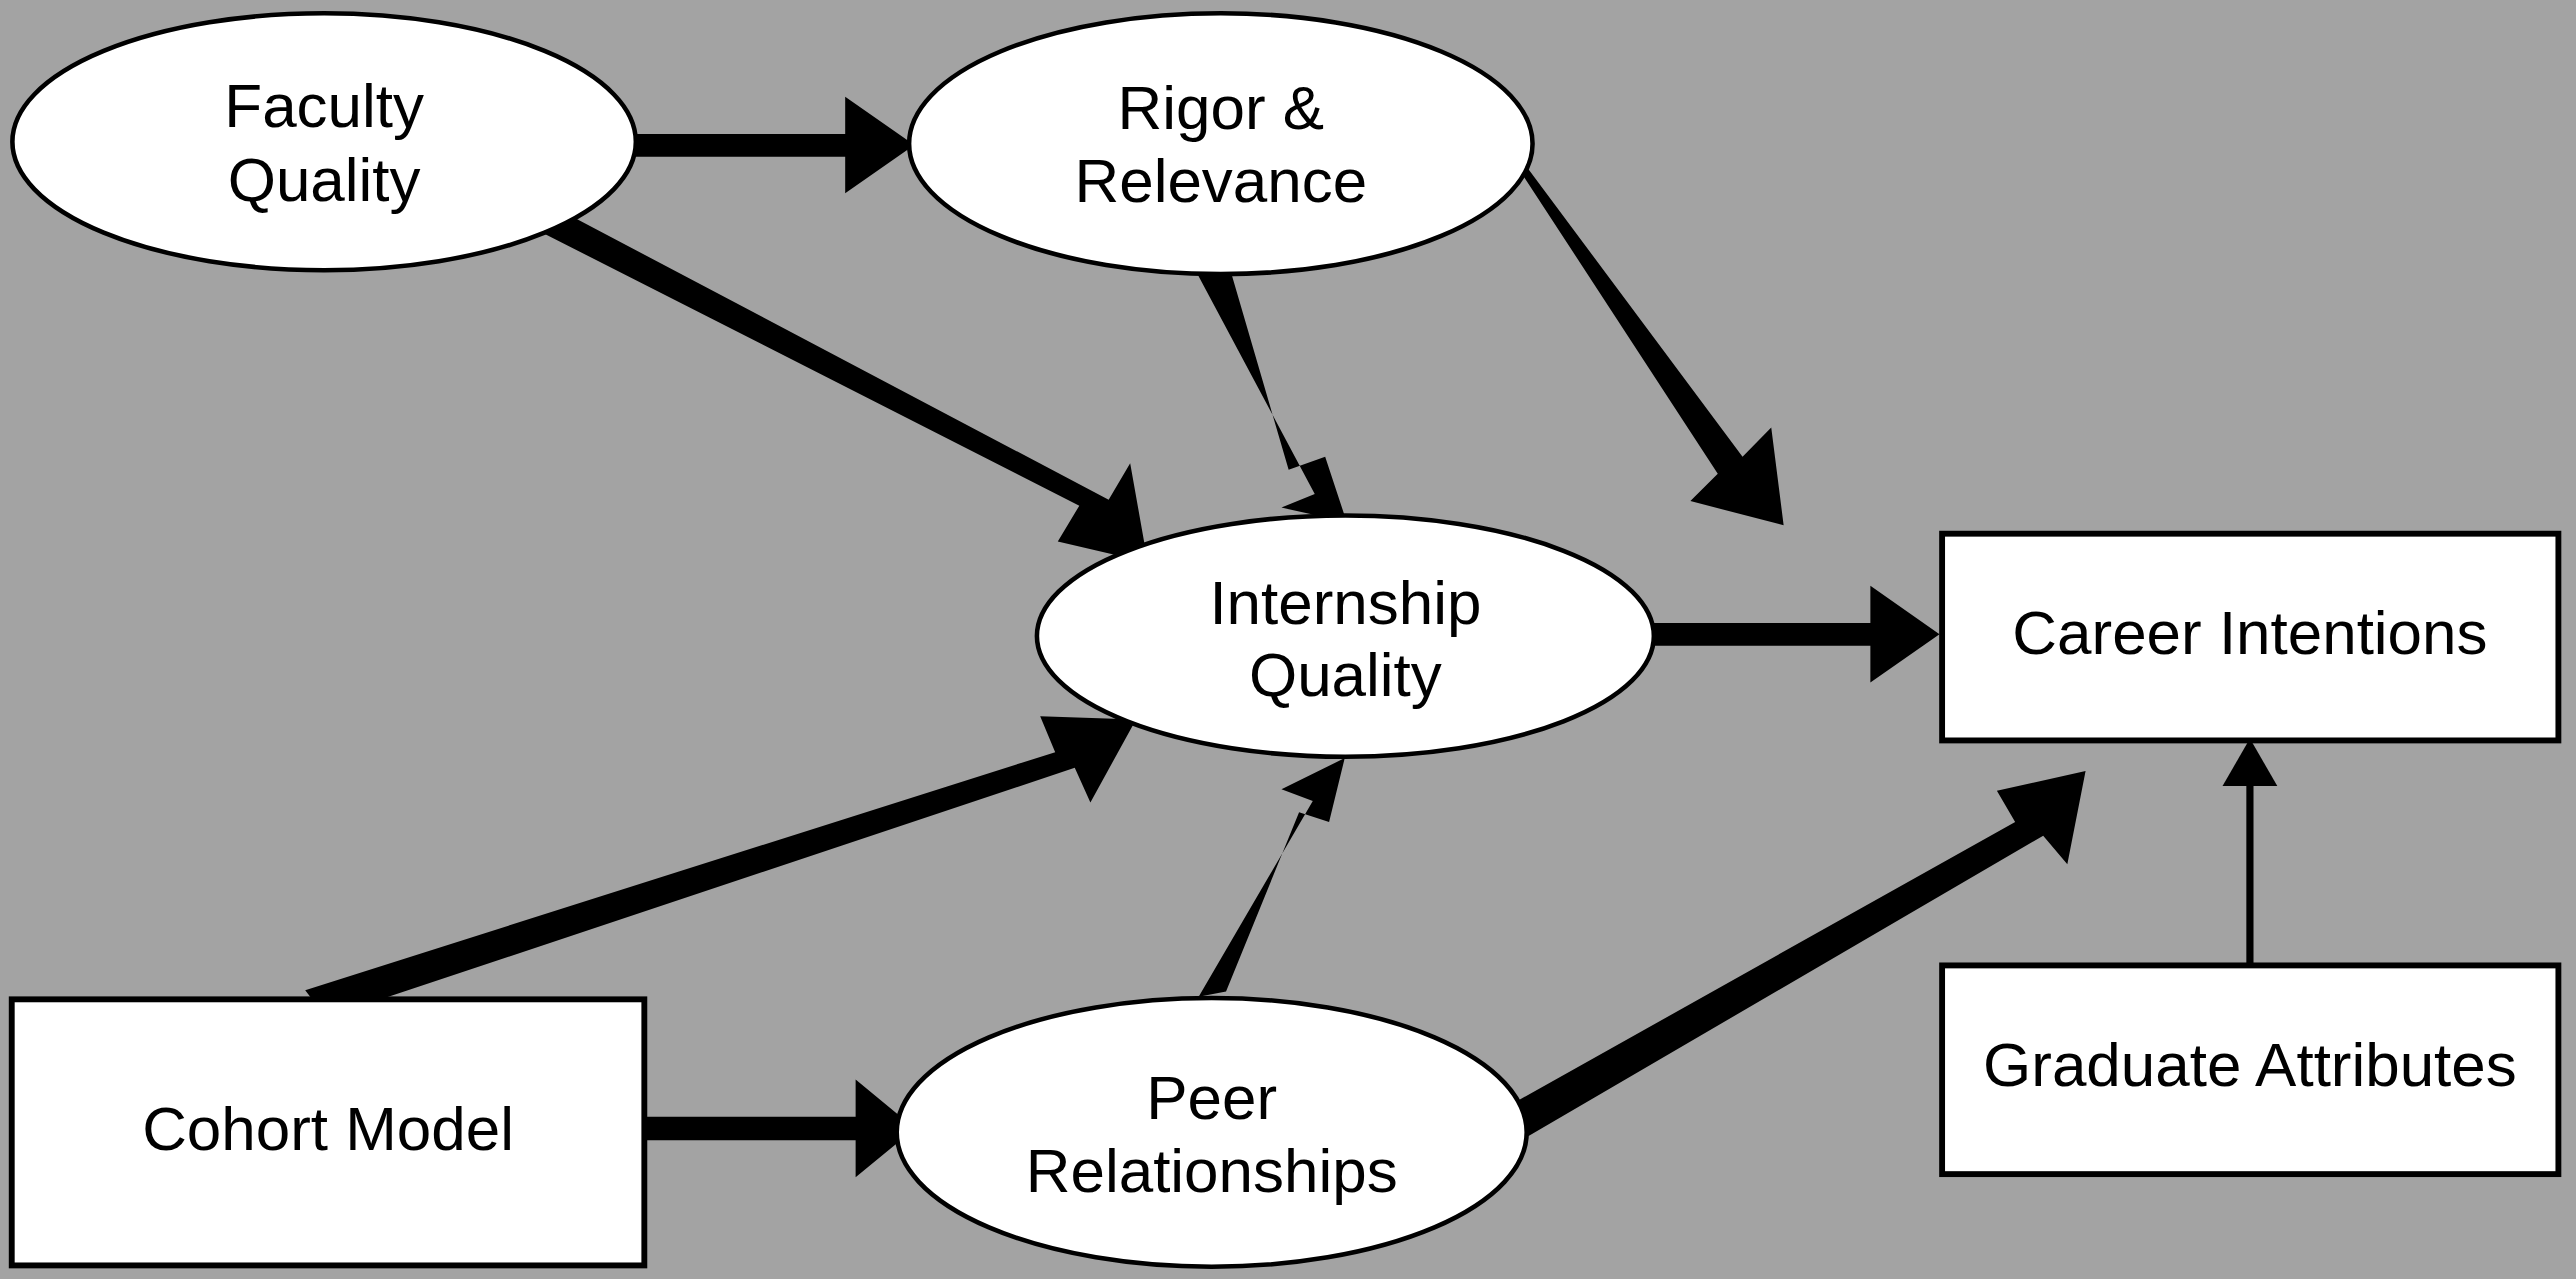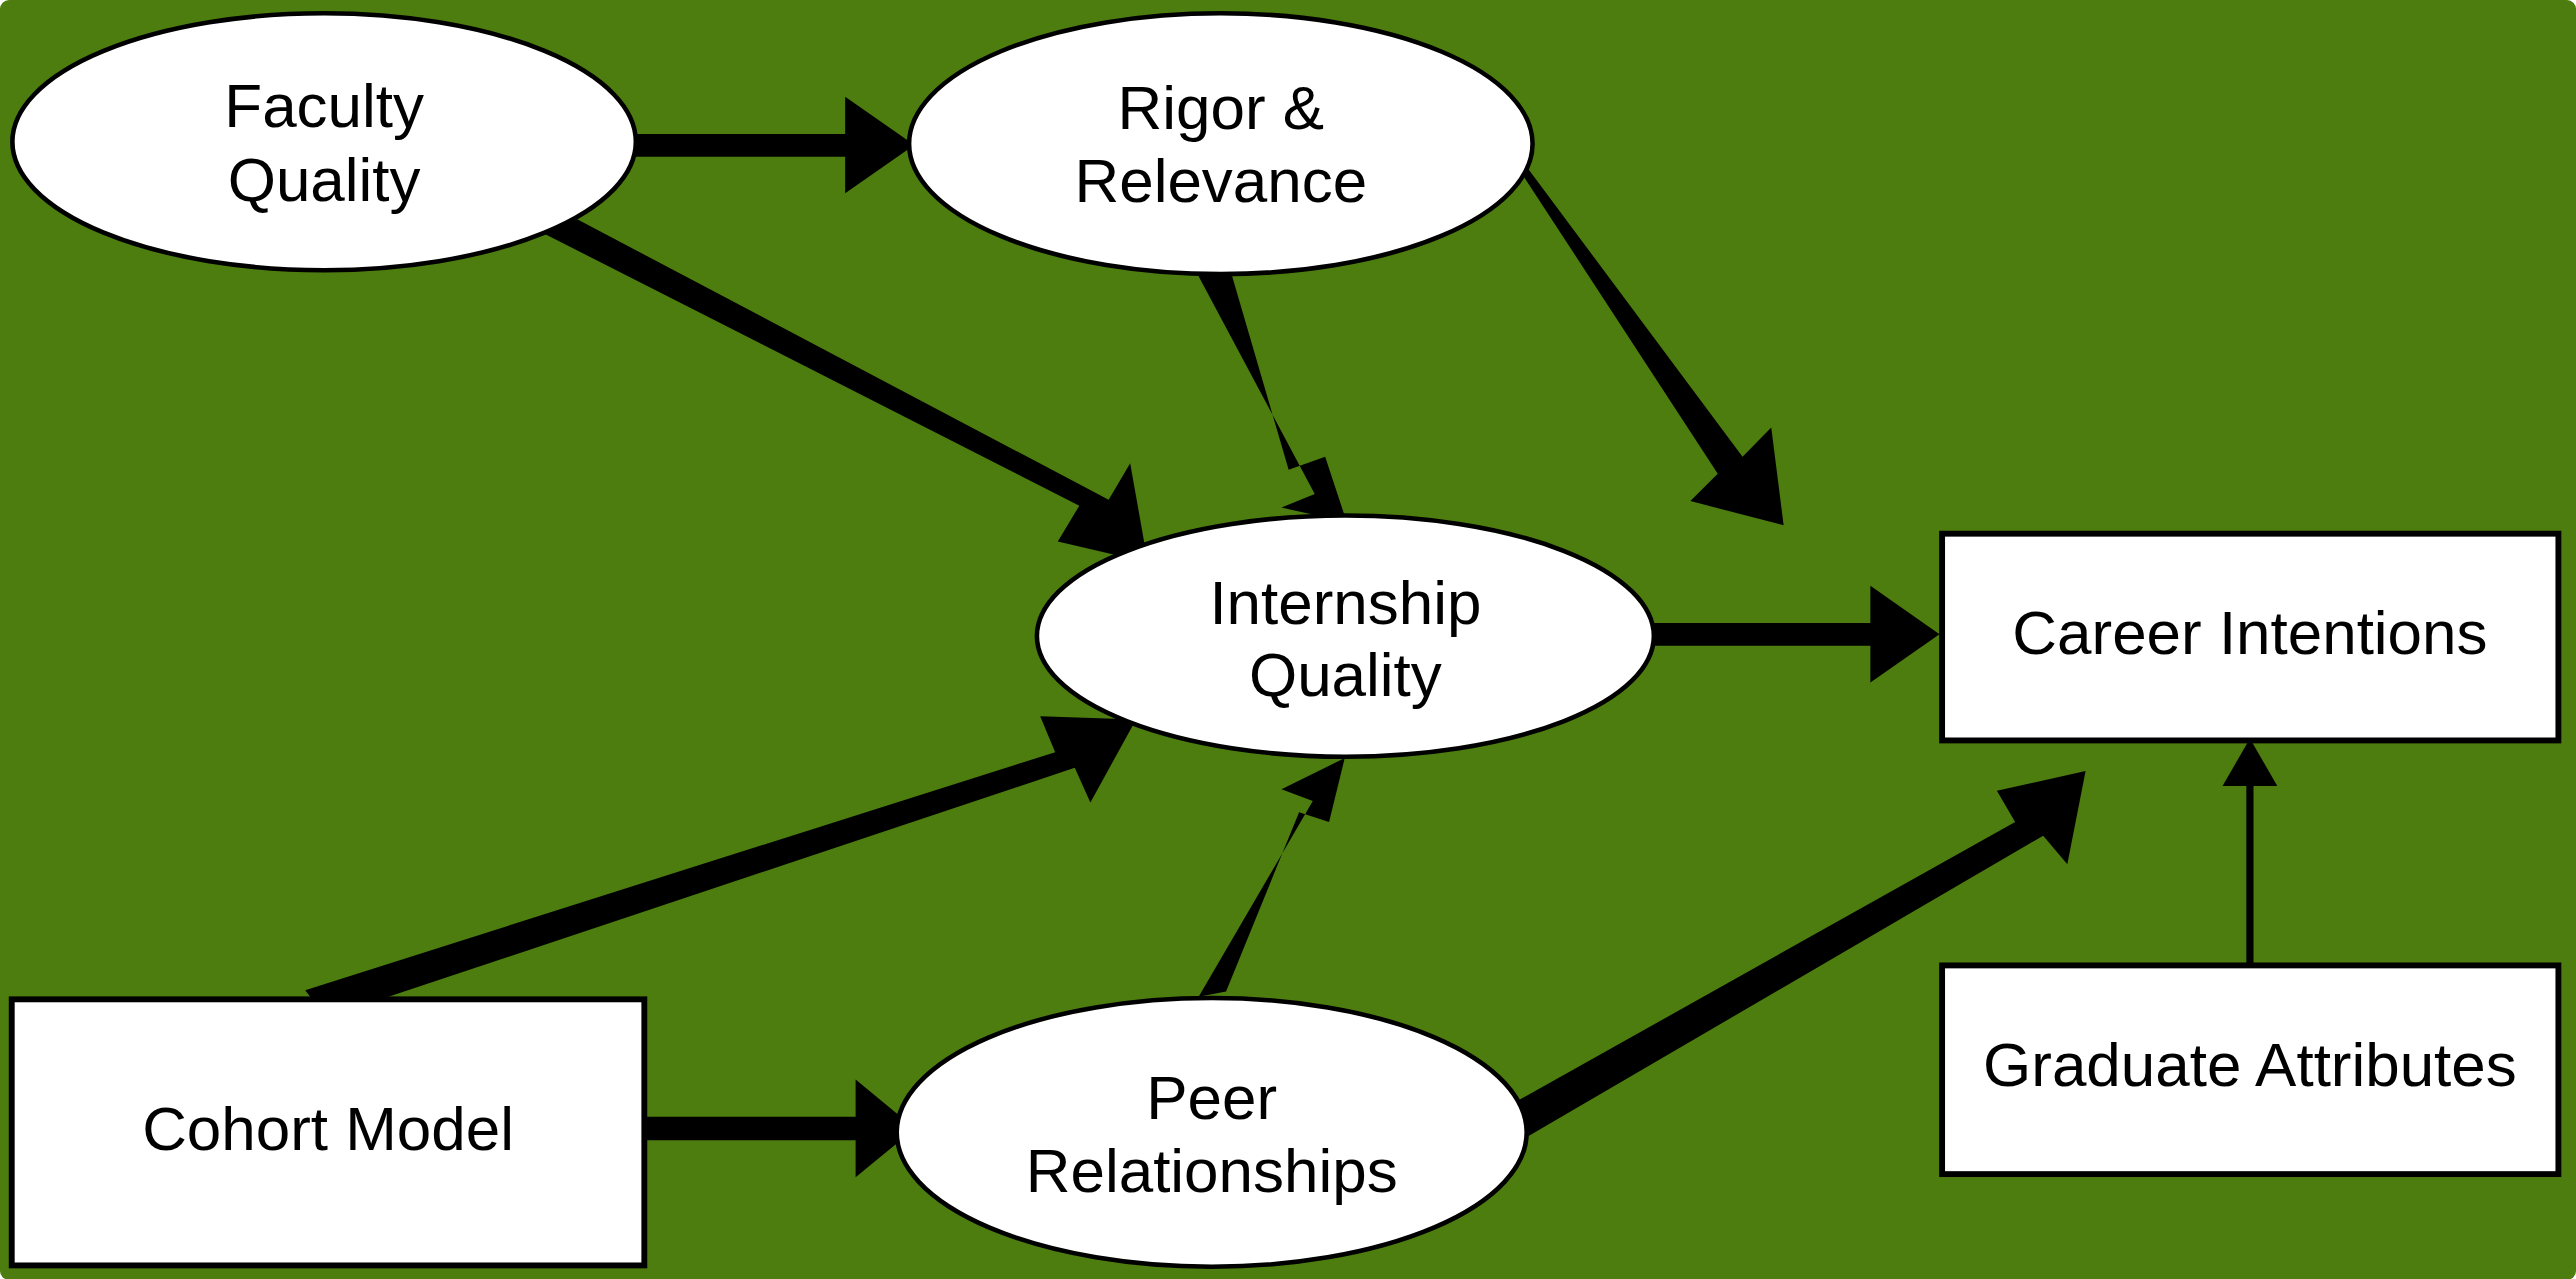--- a/index.html
+++ b/index.html
@@ -10,22 +10,21 @@
   body {
     width: 2576px;
     height: 1280px;
     overflow: hidden;
     font-family: "Liberation Sans", sans-serif;
   }
   #diagram-root {
     position: relative;
     width: 2576px;
     height: 1280px;
-    background: #4d7c0f;
-    border-radius: 9px;
+    background: #a3a3a3;
   }
   svg#model-canvas {
     display: block;
     width: 2576px;
     height: 1280px;
   }
   .node-shape {
     fill: #ffffff;
     stroke: #000000;
     stroke-width: 7;

